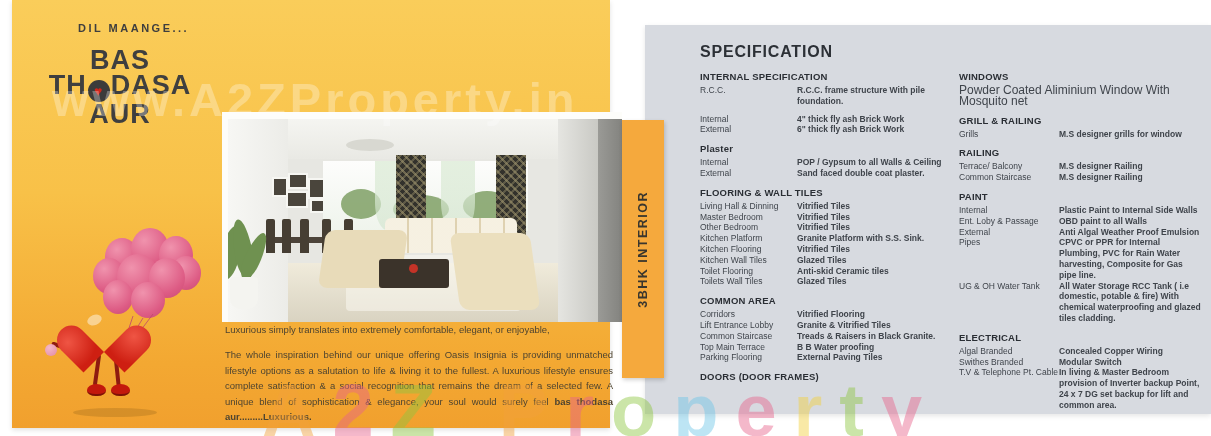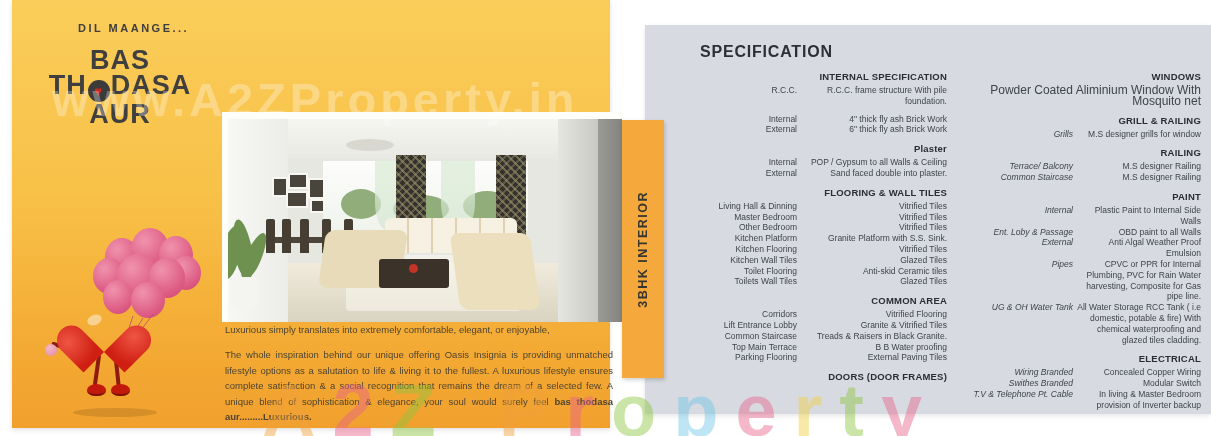--- a/index.html
+++ b/index.html
@@ -74,30 +74,30 @@
   .wm-bottom { position:absolute; left:262px; top:368px; z-index:6; font-size:74px; font-weight:bold; letter-spacing:17px; opacity:0.45; white-space:nowrap; pointer-events:none; }
   .wm-gap { margin-right:46px; }
 
   
   .strip { position:absolute; left:622px; top:120px; width:42px; height:258px; z-index:4; box-shadow:1px 2px 4px rgba(0,0,0,0.18); display:flex; align-items:center; justify-content:center; }
   .strip-label { writing-mode:vertical-rl; transform:rotate(180deg); font-weight:bold; font-size:12.5px; letter-spacing:1.5px; color:#39362E; }
 
   
   .right-page { position:absolute; left:645px; top:25px; width:566px; height:389px; background:#D7DAE0; z-index:1; box-shadow:0 2px 5px rgba(0,0,0,0.10); }
   .spec-title { position:absolute; left:55px; top:18px; font-size:16px; font-weight:bold; letter-spacing:0.8px; color:#2C3036; }
-  .spec-cols { position:absolute; left:55px; top:46px; right:10px; bottom:4px; display:flex; gap:26px; overflow:hidden;text-align:right; }
+  .spec-cols { position:absolute; left:55px; top:46px; right:10px; bottom:4px; display:flex; gap:12px; overflow:hidden; }
   .spec-col-left { width:247px; flex:none; }
   .spec-col-right { flex:1; }
   .spec-section { margin-bottom:7px; }
   .spec-heading { font-weight:bold; font-size:9.5px; line-height:12px; color:#2A2E34; margin:8px 0 2px 0; letter-spacing:0.2px; }
   .spec-section:first-child .spec-heading { margin-top:0; }
   .spec-row { display:flex; font-size:8.5px; line-height:10.8px; color:#3F444B; }
   .spec-col-left .spec-label { width:97px; flex:none; }
-  .spec-col-right .spec-label { width:100px; flex:none;font-style:italic; }
-  .spec-value { flex:1; }
+  .spec-col-right .spec-label { width:100px; flex:none; }
+  .spec-value { flex:1;font-weight:bold; }
   .spec-text { font-size:12px; line-height:10.8px; color:#3F444B; }
 </style>
 </head>
 <body>
 
 <div id="canvas">
 
   <div class="left-page">
     <div class="tagline">DIL MAANGE...</div>
 
@@ -219,21 +219,21 @@
         </div>
 
         <div class="spec-section">
           <div class="spec-heading">Plaster</div>
           <div class="spec-row">
               <span class="spec-label">Internal</span>
               <span class="spec-value">POP / Gypsum to all Walls &amp; Ceiling</span>
             </div>
           <div class="spec-row">
               <span class="spec-label">External</span>
-              <span class="spec-value">Sand faced double into plaster.</span>
+              <span class="spec-value">Sand faced double coat plaster.</span>
             </div>
         </div>
 
         <div class="spec-section">
           <div class="spec-heading">FLOORING &amp; WALL TILES</div>
           <div class="spec-row">
               <span class="spec-label">Living Hall &amp; Dinning</span>
               <span class="spec-value">Vitrified Tiles</span>
             </div>
           <div class="spec-row">
@@ -344,21 +344,21 @@
             </div>
           <div class="spec-row">
               <span class="spec-label">UG &amp; OH Water Tank</span>
               <span class="spec-value">All Water Storage RCC Tank ( i.e domestic, potable &amp; fire) With chemical waterproofing and glazed tiles cladding.</span>
             </div>
         </div>
 
         <div class="spec-section">
           <div class="spec-heading">ELECTRICAL</div>
           <div class="spec-row">
-              <span class="spec-label">Wiring Branded</span>
+              <span class="spec-label">Algal Branded</span>
               <span class="spec-value">Concealed Copper Wiring</span>
             </div>
           <div class="spec-row">
               <span class="spec-label">Swithes Branded</span>
               <span class="spec-value">Modular Switch</span>
             </div>
           <div class="spec-row">
               <span class="spec-label">T.V &amp; Telephone Pt. Cable</span>
               <span class="spec-value">In living &amp; Master Bedroom provision of Inverter backup Point, 24 x 7 DG set backup for lift and common area.</span>
             </div>

